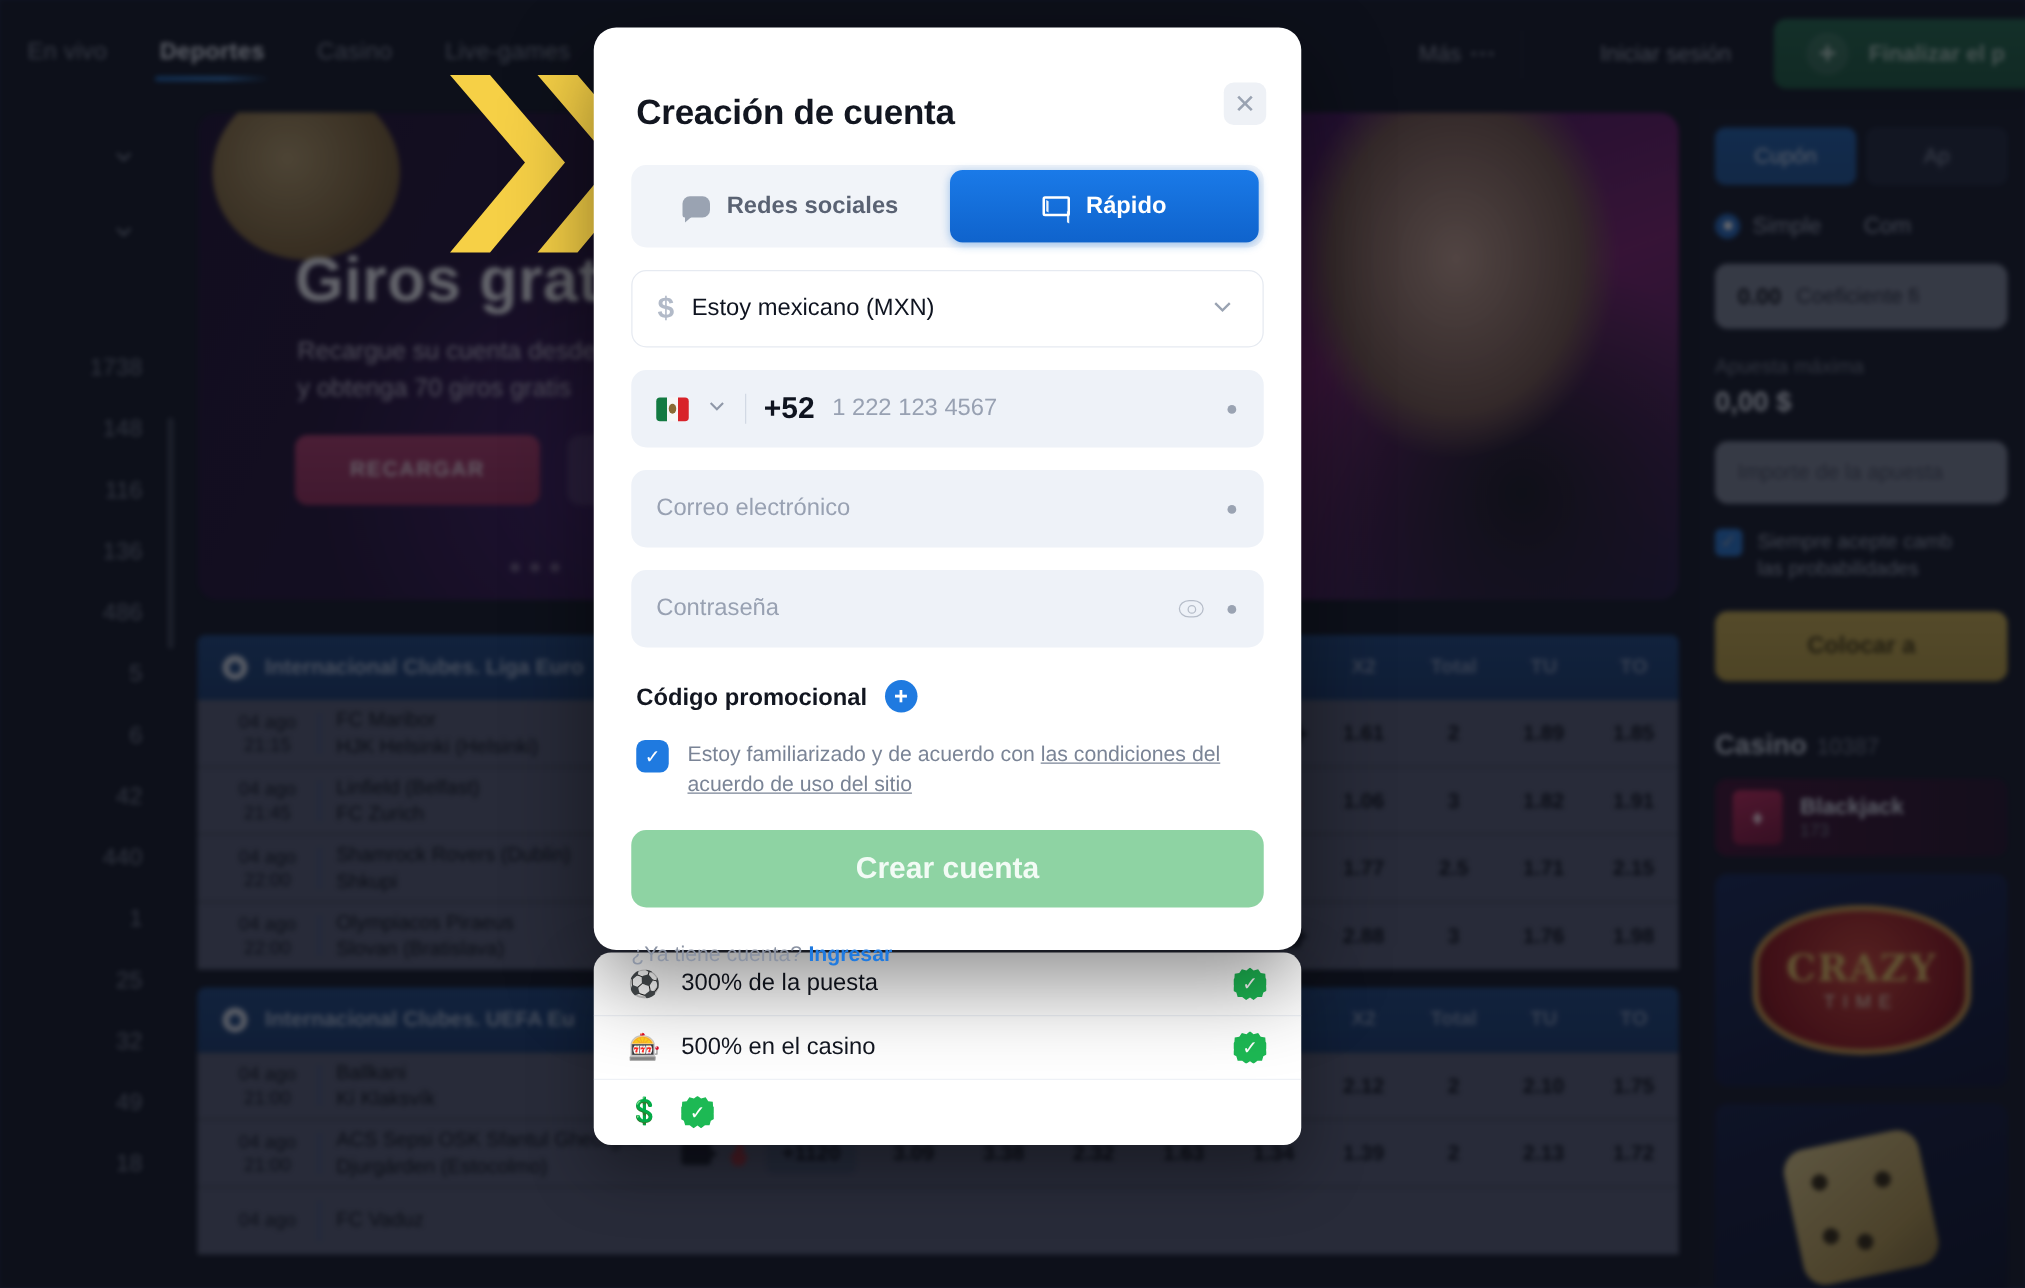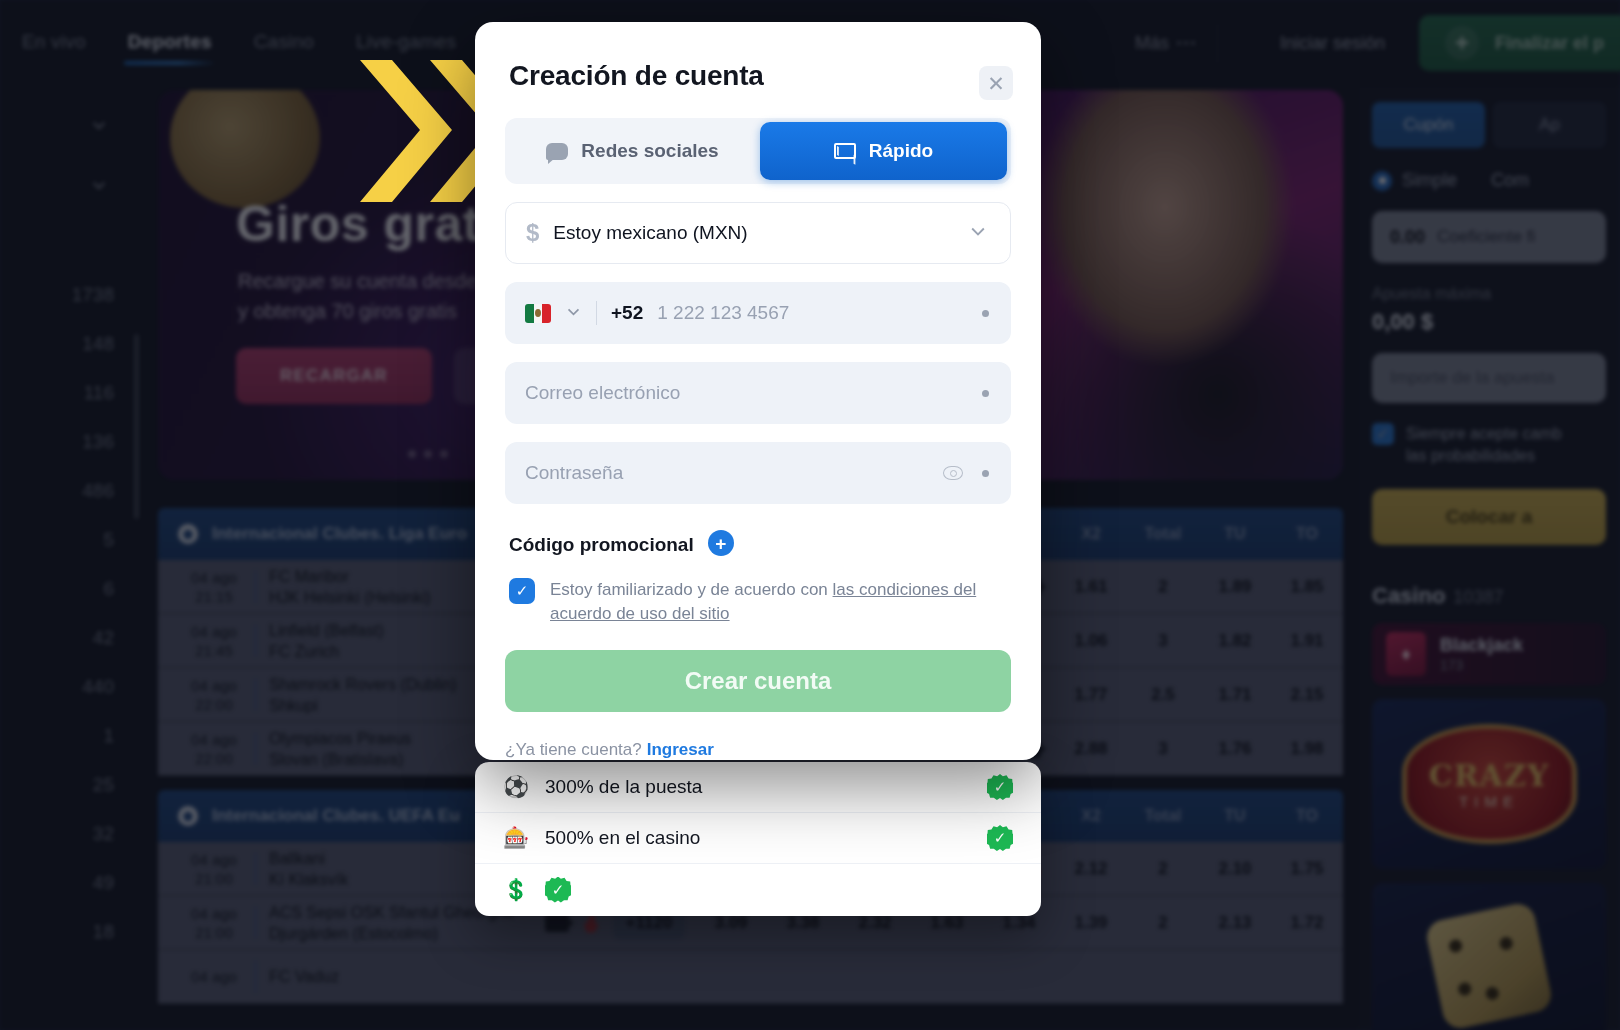--- a/index.html
+++ b/index.html
@@ -257,21 +257,21 @@
   #dim { position:absolute; inset:0; background: rgba(10,14,24,.46); }
 
   
   .arrows { position:absolute; left:352px; top:52px; width:150px; height:160px; z-index:40; }
 
   
   .modal {
     position: absolute; left: 475px; top: 22px; width: 566px; height: 738px;
     background: #ffffff; border-radius: 18px; z-index: 60;
     box-shadow: 0 26px 70px rgba(0,0,0,.45);
-    padding: 22px 30px 0;
+    padding: 36px 30px 0;
   }
   .modal-title {
     font-size: 28px; font-weight: bold; color: #121620; letter-spacing:-.2px;
     margin: 16px 0 0 4px;
   }
   .modal-close {
     position:absolute; right:28px; top:44px; width:34px;height:34px;border-radius:8px;
     background:#eef1f6; display:flex;align-items:center;justify-content:center;
     color:#9aa3b2; font-size:21px; line-height:1;
   }
@@ -317,21 +317,21 @@
     display:flex;align-items:center;justify-content:center;
   }
   .eye i{ width:7px;height:7px;border-radius:50%;border:1.6px solid #b6bdc9;display:block; }
   .flag {
     width:26px;height:19px;border-radius:3px;flex:none; overflow:hidden;
     background: linear-gradient(90deg,#137a42 0 33.3%, #f6f6f6 33.3% 66.6%, #d8232a 66.6% 100%);
     position: relative;
   }
   .flag::after{ content:""; position:absolute; left:10px; top:5px; width:6px;height:8px;border-radius:50%;background:#8a6a34; }
   .phone-div { width:1px; height:24px; background:#d2d9e4; }
-  .cc { font-size:19px; color:#0f1420; font-weight:bold; }
+  .cc { font-size:24px; color:#0f1420; font-weight:bold; }
   .promo-row { display:flex; align-items:flex-end; gap:14px; margin:26px 0 0 4px; }
   .promo-row b { font-size:19px; color:#121620; }
   .promo-plus {
     width:26px;height:26px;border-radius:50%;background:#1f7ae0;color:#fff;
     display:flex;align-items:center;justify-content:center;font-size:19px;line-height:1;font-weight:bold;
   }
   .terms { display:flex; gap:15px; margin:22px 0 0 4px; align-items:flex-start; }
   .terms .cb {
     width:26px;height:26px;border-radius:7px;background:#1f7ae0;flex:none;
     display:flex;align-items:center;justify-content:center;color:#fff;font-size:15px;

